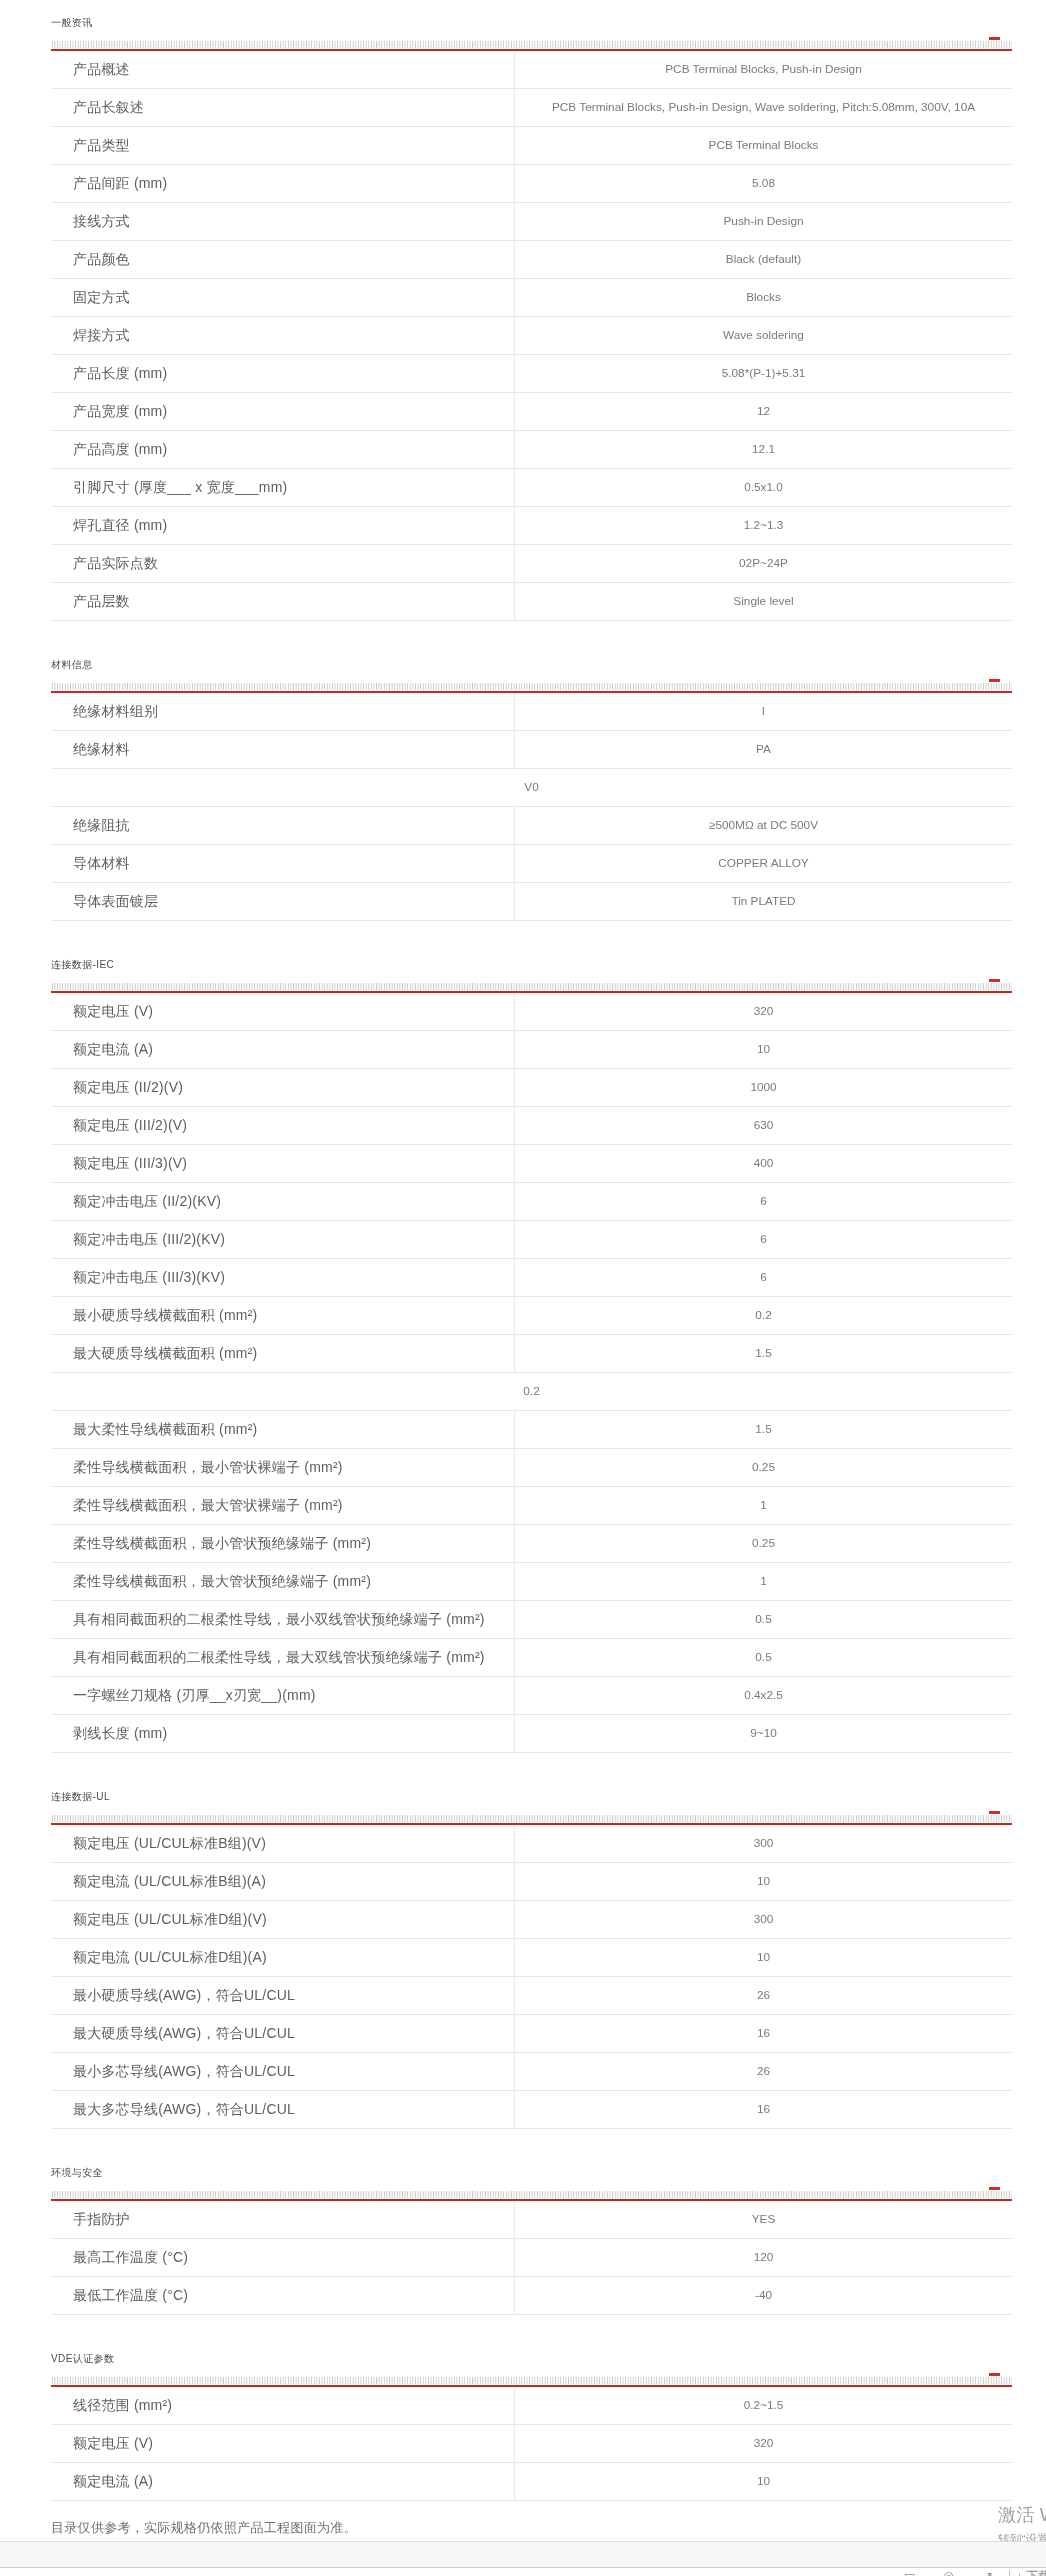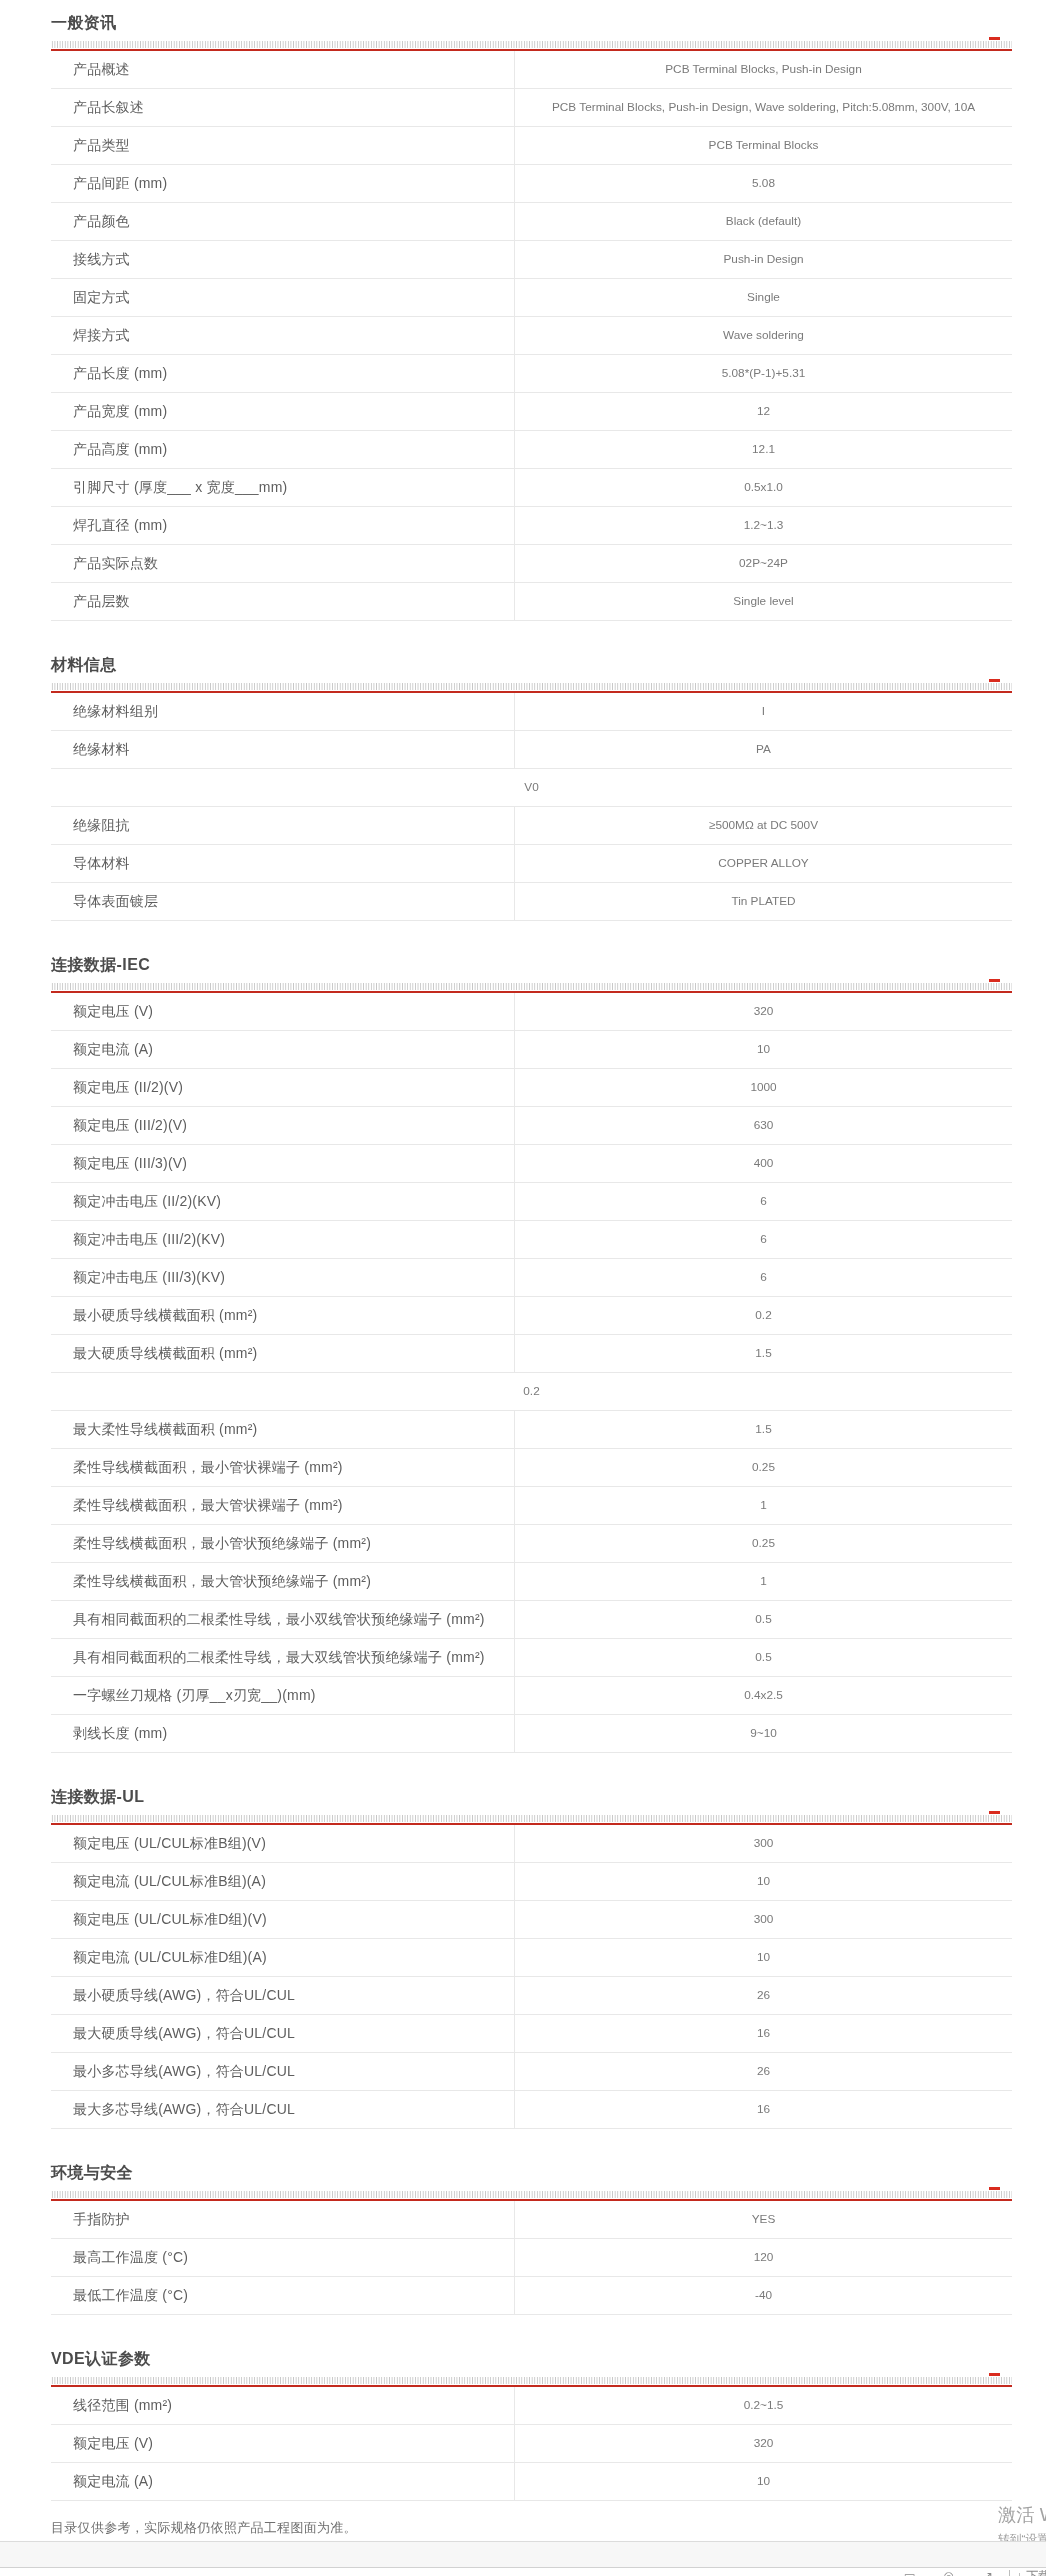--- a/index.html
+++ b/index.html
@@ -9,22 +9,22 @@
     background: #ffffff;
     font-family: "Liberation Sans", "DejaVu Sans", sans-serif;
   }
   .content { position: absolute; left: 51px; top: 0; width: 961px; }
 
   
   .section { margin-top: 35px; position: relative; }
   .section:first-child { margin-top: 14px; }
   .section-head { position: relative; height: 37px; }
   .section-title {
-    font-size: 16px; line-height: 17.5px; color: #4b4b4b;
-    font-weight: 700; letter-spacing: 0.4px;
+    font-size: 10px; line-height: 17.5px; color: #4b4b4b;
+    font-weight: 400; letter-spacing: 0.4px;
   }
   .collapse-btn {
     position: absolute; right: 11.3px; top: 19px;
     width: 11.3px; height: 7.9px; cursor: pointer;
     background: transparent; border: none; padding: 0;
   }
   .collapse-btn .minus-bar {
     display: block; width: 10.5px; height: 2.6px; margin-top: 2.6px;
     background: #d92b1e;
   }
@@ -108,30 +108,30 @@
   </div>
           <div class="spec-row">
     <div class="spec-label">产品类型</div>
     <div class="spec-value">PCB Terminal Blocks</div>
   </div>
           <div class="spec-row">
     <div class="spec-label">产品间距 (mm)</div>
     <div class="spec-value">5.08</div>
   </div>
           <div class="spec-row">
+    <div class="spec-label">接线方式</div>
+    <div class="spec-value">Push-in Design</div>
+  </div>
+          <div class="spec-row">
     <div class="spec-label">产品颜色</div>
     <div class="spec-value">Black (default)</div>
   </div>
           <div class="spec-row">
-    <div class="spec-label">接线方式</div>
-    <div class="spec-value">Push-in Design</div>
-  </div>
-          <div class="spec-row">
     <div class="spec-label">固定方式</div>
-    <div class="spec-value">Single</div>
+    <div class="spec-value">Blocks</div>
   </div>
           <div class="spec-row">
     <div class="spec-label">焊接方式</div>
     <div class="spec-value">Wave soldering</div>
   </div>
           <div class="spec-row">
     <div class="spec-label">产品长度 (mm)</div>
     <div class="spec-value">5.08*(P-1)+5.31</div>
   </div>
           <div class="spec-row">

